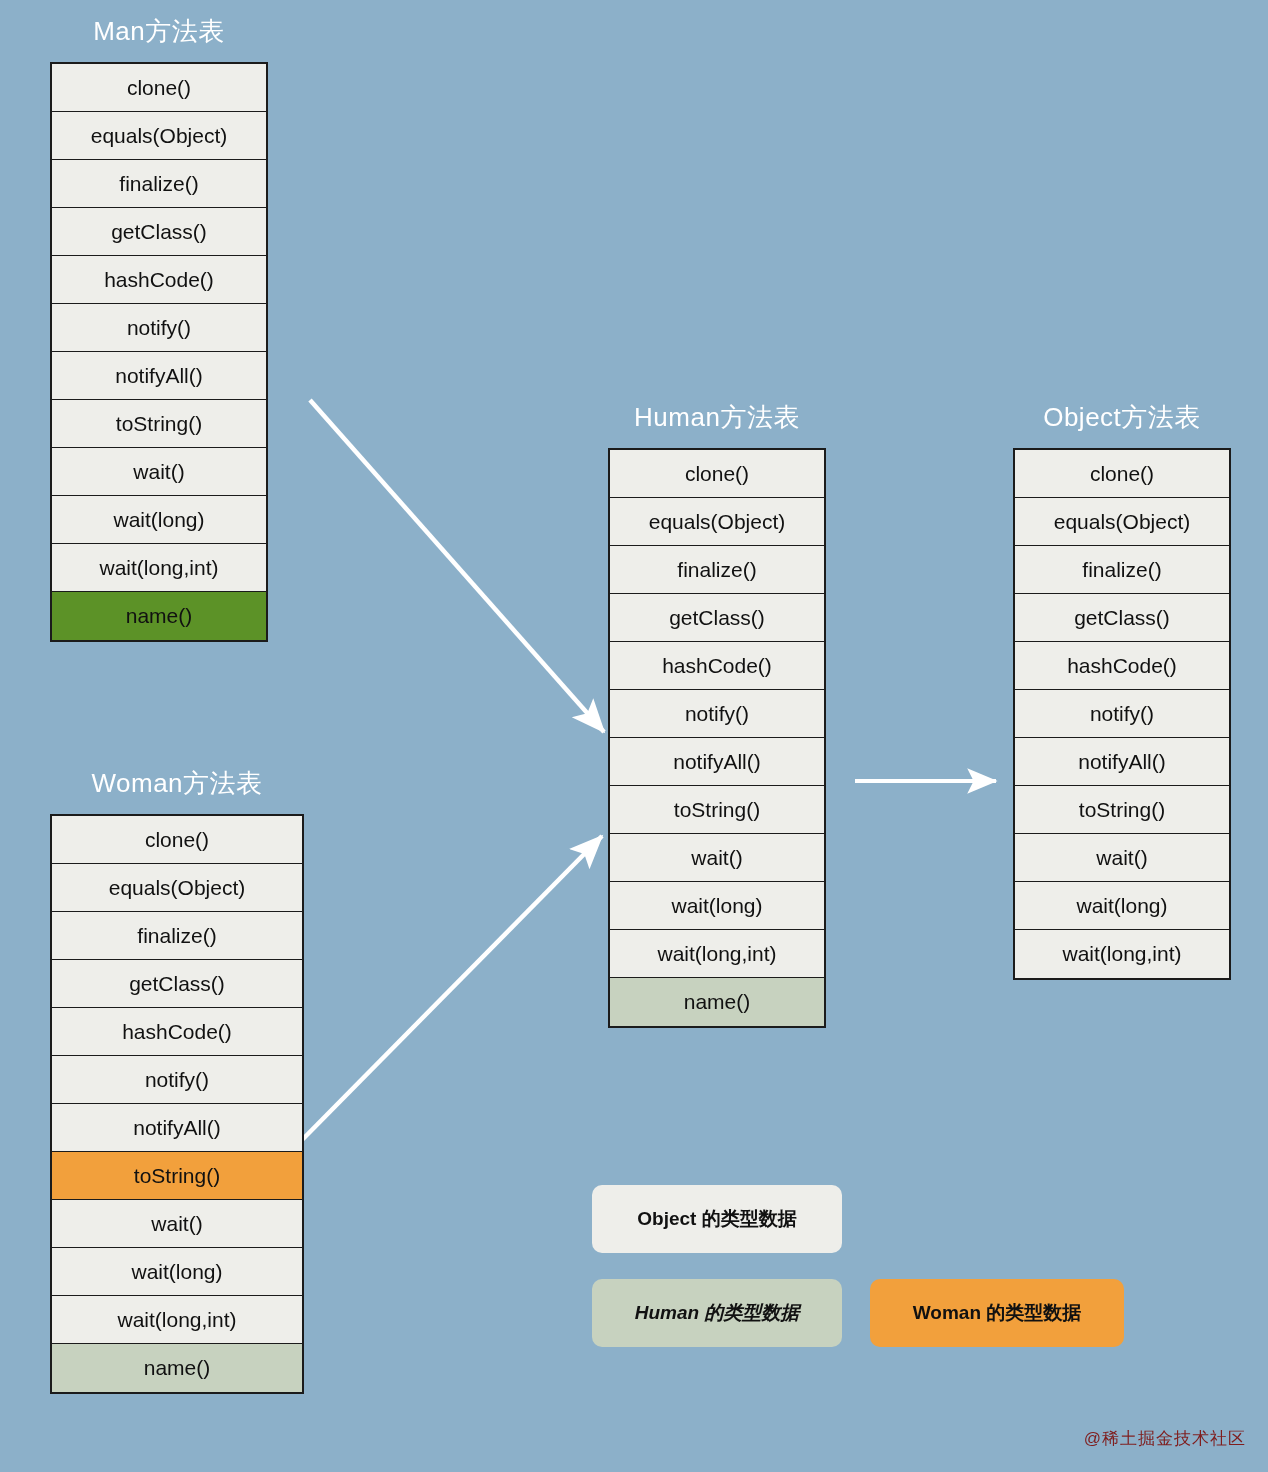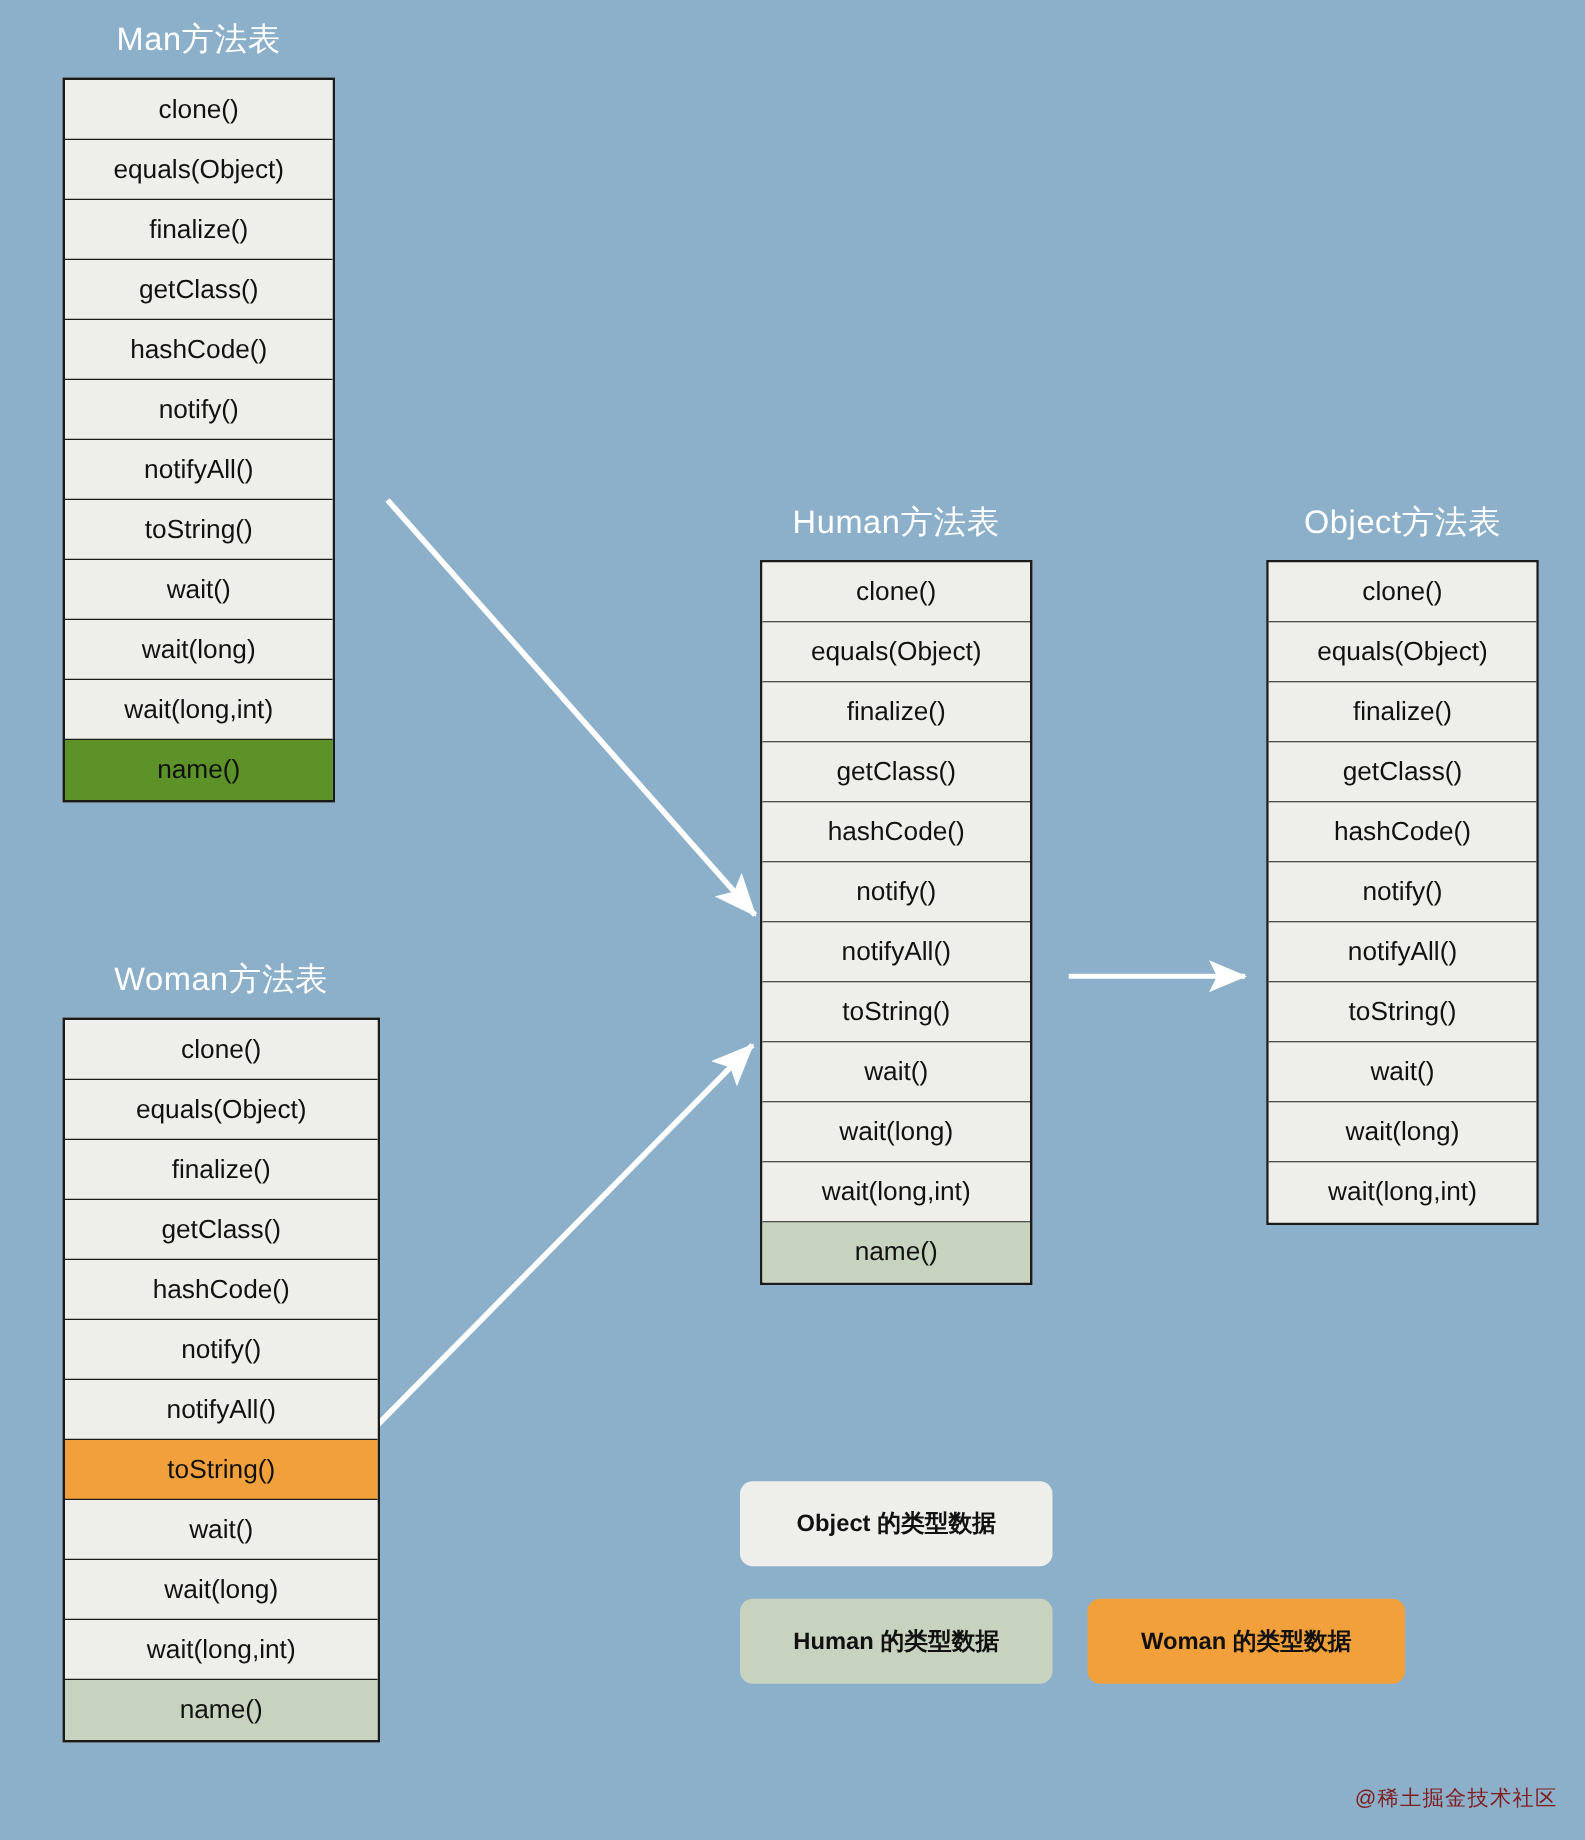--- a/index.html
+++ b/index.html
@@ -188,21 +188,21 @@
         <div class="mrow">wait(long)</div>
         <div class="mrow">wait(long,int)</div>
       </div>
   </div>
 
   <div class="legend-chip chip-white" style="left:592px; top:1166px; width:250px; height:68px;margin-top:19px;">
     <span>Object 的类型数据</span>
   </div>
 
 
-  <div class="legend-chip chip-sage" style="left:592px; top:1279px; width:250px; height:68px;">
+  <div class="legend-chip chip-sage" style="left:592px; top:1279px; width:250px; height:68px;font-style:italic;">
     <span>Human 的类型数据</span>
   </div>
 
   <div class="legend-chip chip-orange" style="left:870px; top:1279px; width:254px; height:68px;">
     <span>Woman 的类型数据</span>
   </div>
 
   <div class="watermark">@稀土掘金技术社区</div>
 
 </div>

